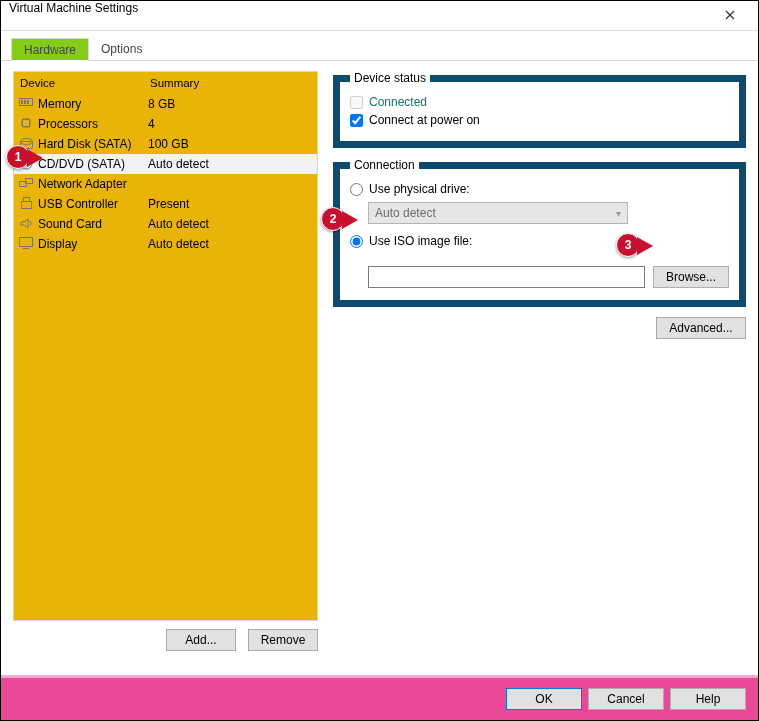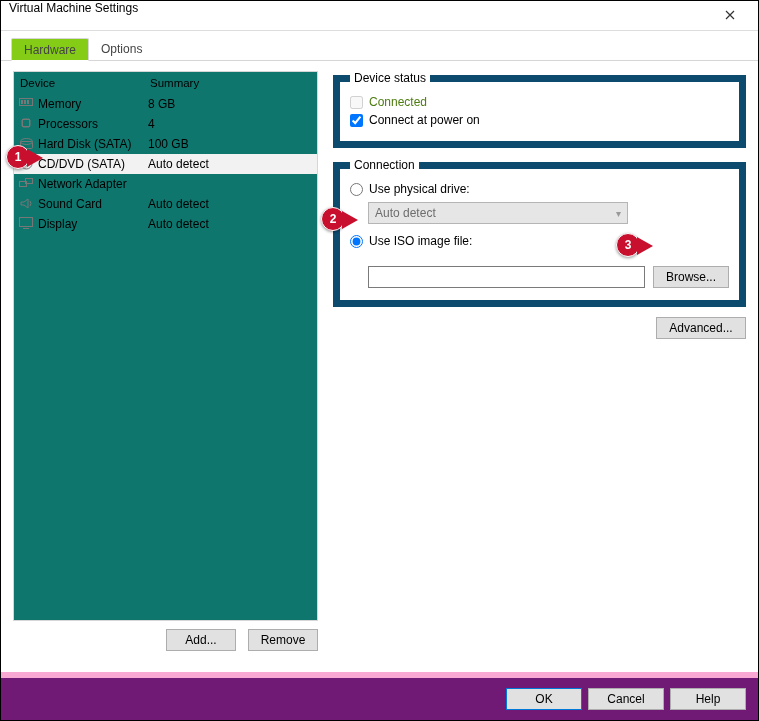--- a/index.html
+++ b/index.html
@@ -57,21 +57,21 @@
     height: 600px;
   }
   .left-panel {
     width: 305px;
     display: flex;
     flex-direction: column;
   }
   .device-list {
     flex: 1;
     border: 1px solid #d6d6d6;
-    background: #0f766e;
+    background: #eab308;
     overflow: hidden;
   }
   .dl-header {
     display: flex;
     padding: 5px 6px;
     font-size: 11.5px;
   }
   .col-device { width: 130px; }
   .col-summary { flex: 1; }
   .dl-row {
@@ -129,21 +129,21 @@
     display: flex;
     align-items: center;
     gap: 6px;
     padding: 2px 0;
     font-size: 12px;
   }
   input[type="checkbox"], input[type="radio"] {
     margin: 0;
     width: 13px; height: 13px;
   }
-  input[type="checkbox"]:disabled + span { color: #4d7c0f; }
+  input[type="checkbox"]:disabled + span { color: #0f766e; }
   .combo {
     width: 260px;
     height: 22px;
     border: 1px solid #b5b5b5;
     background: #e6e6e6;
     color: #6d6d6d;
     padding: 0 6px;
     margin: 4px 0 8px 18px;
     display: flex; align-items: center; justify-content: space-between;
     font-size: 12px;
@@ -161,26 +161,26 @@
     border: 1px solid #7a7a7a;
     background: #fff;
     min-width: 0;
   }
   .adv-row {
     display: flex; justify-content: flex-end;
   }
   .footer {
     position: absolute;
     bottom: 0; left: 0; right: 0;
-    border-top: 6px solid #f9a8d4;
+    border-top: 3px solid #f9a8d4;
     padding: 10px 12px;
     display: flex;
     justify-content: flex-end;
     gap: 6px;
-    background: #701a75;
+    background: #ec4899;
   }
   .callout {
     position: absolute;
     width: 24px; height: 24px;
     border-radius: 50%;
     background: #c8102e;
     border: 1px solid #fff;
     color: #fff;
     font-weight: bold;
     font-size: 12px;
@@ -288,20 +288,32 @@
           <span class="dl-icon">
               <svg width="14" height="11">
                 <rect x="0.5" y="3.5" width="7" height="5" fill="none" stroke="#777"></rect>
                 <rect x="6.5" y="0.5" width="7" height="5" fill="none" stroke="#777"></rect>
               </svg>
             </span>
           <span>Network Adapter</span>
         </div>
       </div>
 
+      <div class="dl-row">
+        <div class="col-device">
+          <span class="dl-icon">
+              <svg width="13" height="12">
+                <rect x="3.5" y="0.5" width="6" height="4" fill="none" stroke="#777"></rect>
+                <rect x="1.5" y="4.5" width="10" height="7" fill="none" stroke="#777"></rect>
+              </svg>
+            </span>
+          <span>USB Controller</span>
+        </div>
+        <div class="col-summary">Present</div>
+      </div>
 
       <div class="dl-row">
         <div class="col-device">
           <span class="dl-icon">
               <svg width="13" height="11">
                 <path d="M1 4 L4 4 L8 1 L8 10 L4 7 L1 7 Z" fill="none" stroke="#777"></path>
                 <path d="M10 3 Q12 5.5 10 8" fill="none" stroke="#777"></path>
               </svg>
             </span>
           <span>Sound Card</span>

